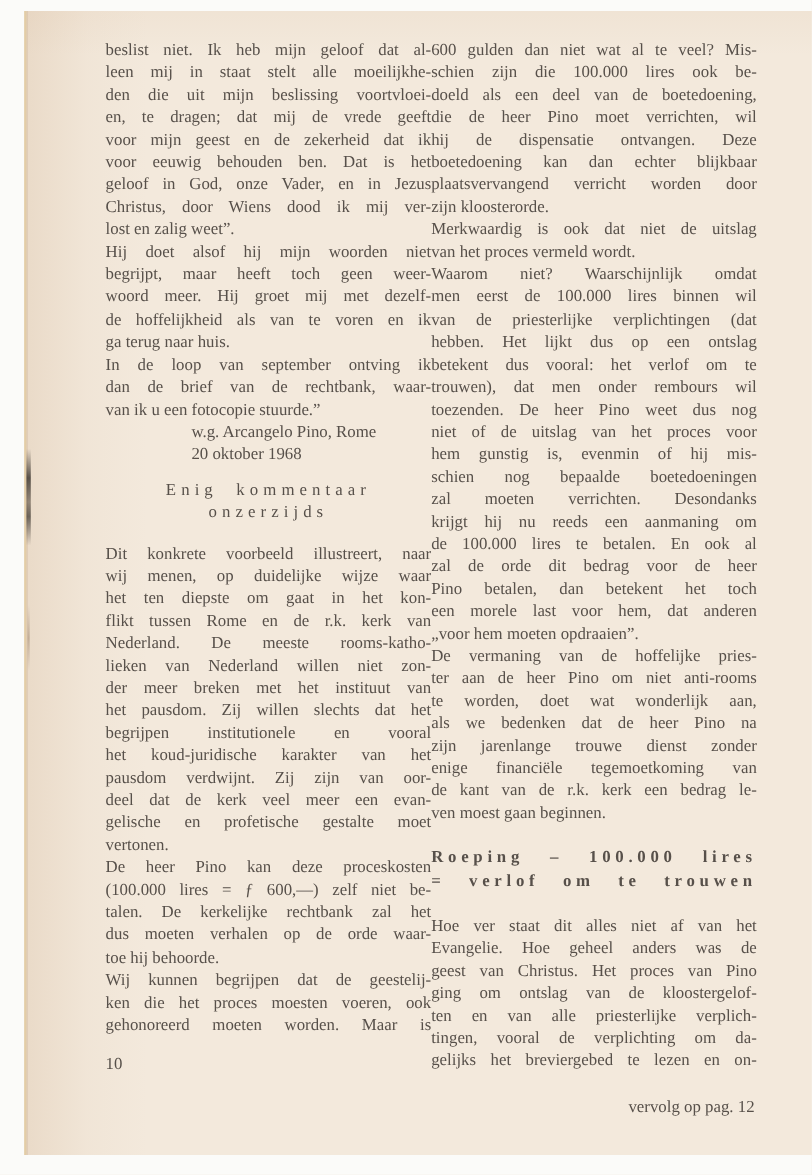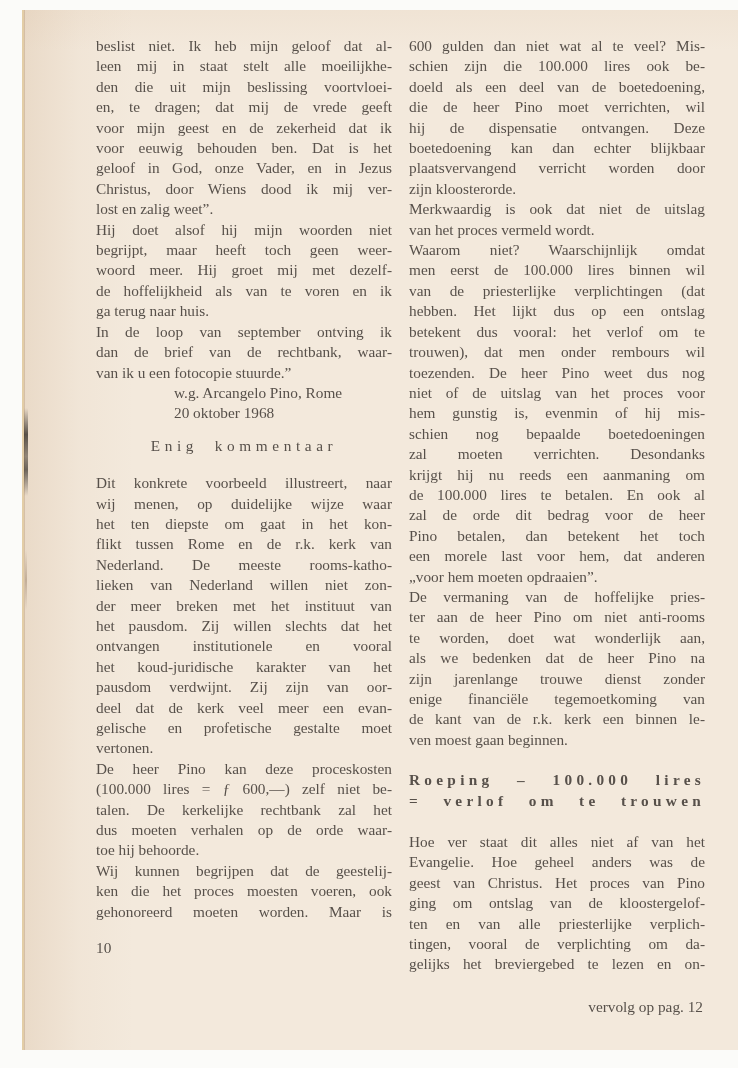--- a/index.html
+++ b/index.html
@@ -22,21 +22,21 @@
     position:absolute;left:0;top:398px;width:4px;height:88px;
     background:linear-gradient(180deg, rgba(40,35,30,0) 0%, rgba(40,35,30,0.75) 30%, rgba(60,50,40,0.5) 55%, rgba(40,35,30,0.65) 70%, rgba(40,35,30,0) 100%);
   }
   .binding-smudge2{
     position:absolute;left:1px;top:540px;width:2px;height:60px;
     background:linear-gradient(180deg, rgba(120,90,60,0) 0%, rgba(120,90,60,0.35) 50%, rgba(120,90,60,0) 100%);
   }
   .content{
     position:absolute;left:0;top:0;right:0;
     padding:26px 36px 0 72px;
-    display:flex;gap:17px;
+    display:flex;gap:0;
     color:var(--ink,#57504a);
     font-size:15.3px;line-height:20.4px;
   }
   .col{width:296px;flex:0 0 296px;}
   .tl{text-align:justify;text-align-last:justify;}
   .tl.last{text-align-last:left;}
   .b-sig{margin:0 0 12px 78px;}
   .b-sig .tl{text-align:center;text-align-last:left;font-family:Liberation Serif, serif;}
   .b-h-center{margin:10px 0 17px;text-align:center;}
   .b-h-center .tl{text-align:center;text-align-last:center;letter-spacing:0.30em;word-spacing:0.55em;}
@@ -76,31 +76,32 @@
             <div class="tl">In de loop van september ontving ik</div>
             <div class="tl">dan de brief van de rechtbank, waar-</div>
             <div class="tl last">van ik u een fotocopie stuurde.”</div>
           </div>
           <div class="b-sig">
             <div class="tl">w.g. Arcangelo Pino, Rome</div>
             <div class="tl">20 oktober 1968</div>
           </div>
           <div class="b-h-center">
             <div class="tl">Enig kommentaar</div>
+            <div class="tl">onzerzijds</div>
           </div>
           <div class="b-para">
             <div class="tl">Dit konkrete voorbeeld illustreert, naar</div>
             <div class="tl">wij menen, op duidelijke wijze waar</div>
             <div class="tl">het ten diepste om gaat in het kon-</div>
             <div class="tl">flikt tussen Rome en de r.k. kerk van</div>
             <div class="tl">Nederland. De meeste rooms-katho-</div>
             <div class="tl">lieken van Nederland willen niet zon-</div>
             <div class="tl">der meer breken met het instituut van</div>
             <div class="tl">het pausdom. Zij willen slechts dat het</div>
-            <div class="tl">ontvangen institutionele en vooral</div>
+            <div class="tl">begrijpen institutionele en vooral</div>
             <div class="tl">het koud-juridische karakter van het</div>
             <div class="tl">pausdom verdwijnt. Zij zijn van oor-</div>
             <div class="tl">deel dat de kerk veel meer een evan-</div>
             <div class="tl">gelische en profetische gestalte moet</div>
             <div class="tl last">vertonen.</div>
           </div>
           <div class="b-para">
             <div class="tl">De heer Pino kan deze proceskosten</div>
             <div class="tl">(100.000 lires = ƒ 600,—) zelf niet be-</div>
             <div class="tl">talen. De kerkelijke rechtbank zal het</div>
@@ -150,21 +151,21 @@
             <div class="tl">een morele last voor hem, dat anderen</div>
             <div class="tl last">„voor hem moeten opdraaien”.</div>
           </div>
           <div class="b-para">
             <div class="tl">De vermaning van de hoffelijke pries-</div>
             <div class="tl">ter aan de heer Pino om niet anti-rooms</div>
             <div class="tl">te worden, doet wat wonderlijk aan,</div>
             <div class="tl">als we bedenken dat de heer Pino na</div>
             <div class="tl">zijn jarenlange trouwe dienst zonder</div>
             <div class="tl">enige financiële tegemoetkoming van</div>
-            <div class="tl">de kant van de r.k. kerk een binnen le-</div>
+            <div class="tl">de kant van de r.k. kerk een bedrag le-</div>
             <div class="tl last">ven moest gaan beginnen.</div>
           </div>
           <div class="b-h-just">
             <div class="tl">Roeping – 100.000 lires</div>
             <div class="tl">= verlof om te trouwen</div>
           </div>
           <div class="b-para">
             <div class="tl">Hoe ver staat dit alles niet af van het</div>
             <div class="tl">Evangelie. Hoe geheel anders was de</div>
             <div class="tl">geest van Christus. Het proces van Pino</div>

